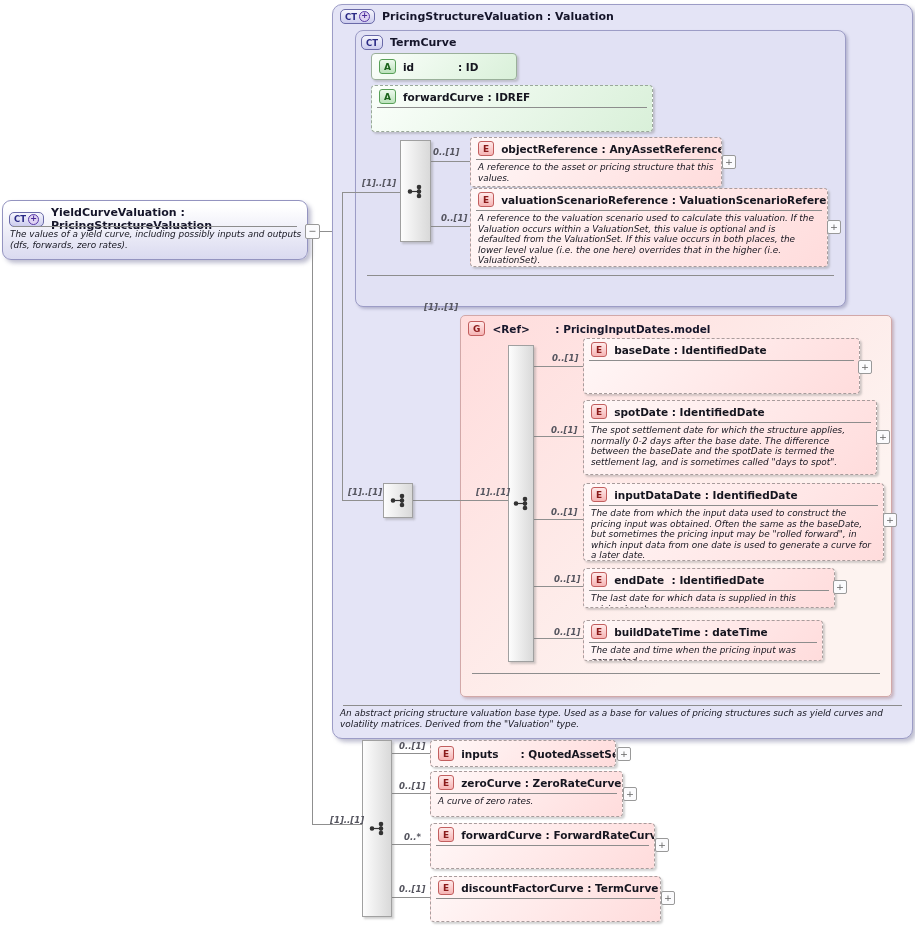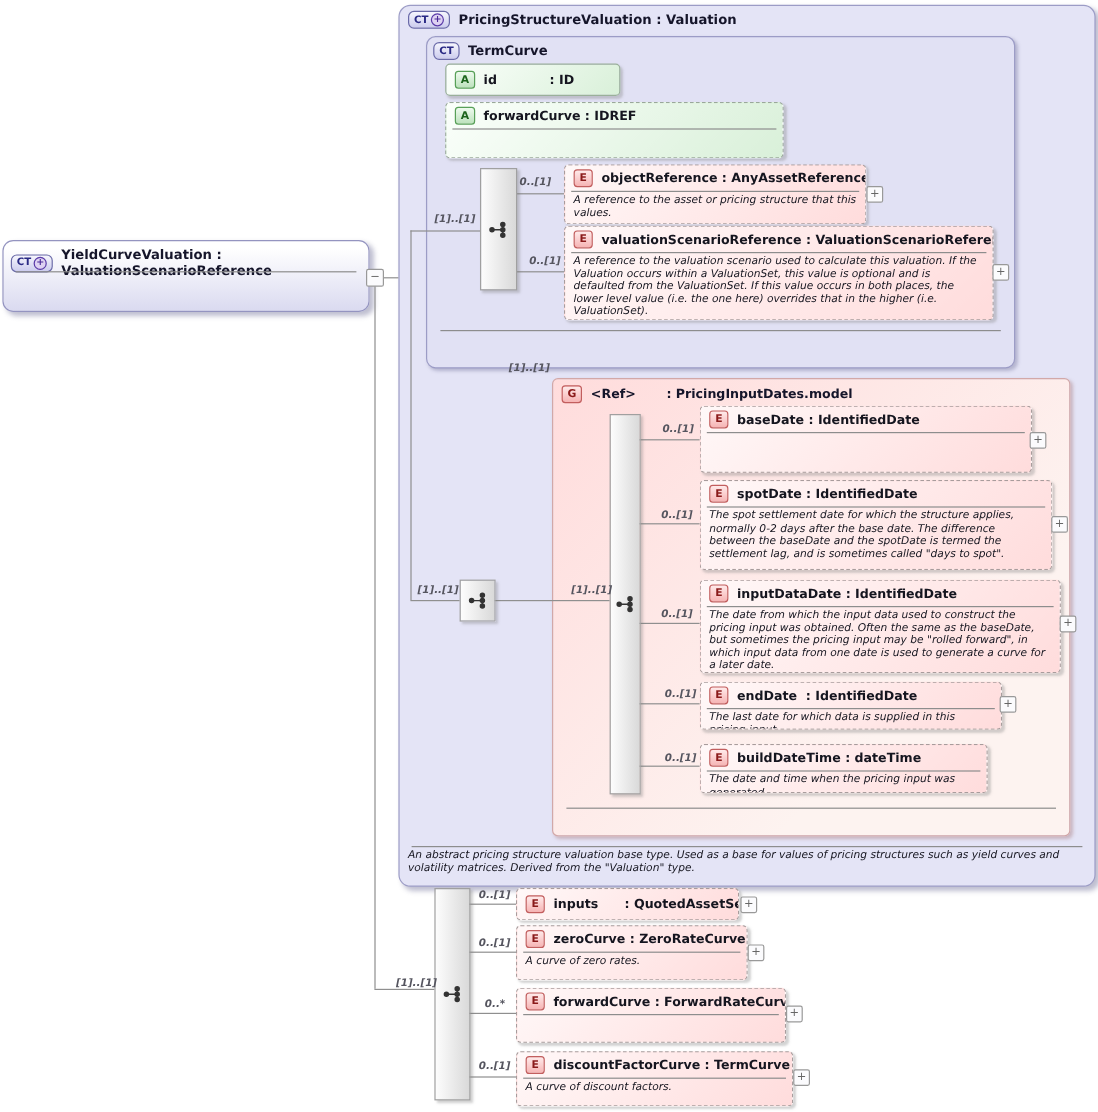--- a/index.html
+++ b/index.html
@@ -217,23 +217,24 @@
   <div class="ann">The date and time when the pricing input was generated.</div>
 </div>
 <div class="card" style="left:554px;top:627px;">0..[1]</div>
 
 <div class="abs root-box z2" style="left:2px;top:200px;width:304px;height:58px;">
   <div class="hdr" style="position:absolute;left:6px;top:5px;">
     <span class="b b-ct">
         <span>CT</span>
         <span class="ctplus">+</span>
       </span>
-    <span>YieldCurveValuation : ValuationScenarioReference</span>
+    <span>YieldCurveValuation : PricingStructureValuation</span>
   </div>
   <div class="sep" style="position:absolute;left:5px;right:5px;top:24px;"></div>
+  <div class="ann" style="position:absolute;left:0;top:26px;width:296px;">The values of a yield curve, including possibly inputs and outputs (dfs, forwards, zero rates).</div>
 </div>
 <div class="hdl" style="left:305px;top:224px;width:13px;height:13px;">−</div>
 
 <div class="seqbar" style="left:362px;top:740px;width:28px;height:175px;">
   <svg width="17" height="15" viewBox="0 0 17 15">
       <g stroke="#333" stroke-width="1.2" fill="#333">
         <line x1="3" y1="7.5" x2="12" y2="7.5"></line>
         <line x1="12" y1="3" x2="12" y2="12"></line>
         <circle cx="3" cy="7.5" r="1.7"></circle>
         <circle cx="12" cy="3" r="1.7"></circle>
@@ -273,16 +274,15 @@
 </div>
 <div class="card" style="left:404px;top:832px;">0..*</div>
 <div class="hdl" style="left:655px;top:838px;">+</div>
 
 <div class="abs elem z3" style="left:430px;top:876px;width:229px;height:44px;">
   <div class="title">
     <span class="b b-e">E</span>
     <span class="lbl">discountFactorCurve : TermCurve</span>
   </div>
   <div class="sep"></div>
-  <div class="ann">A curve of discount factors.</div>
 </div>
 <div class="card" style="left:399px;top:884px;">0..[1]</div>
 <div class="hdl" style="left:661px;top:891px;">+</div>
 
 </body></html>

